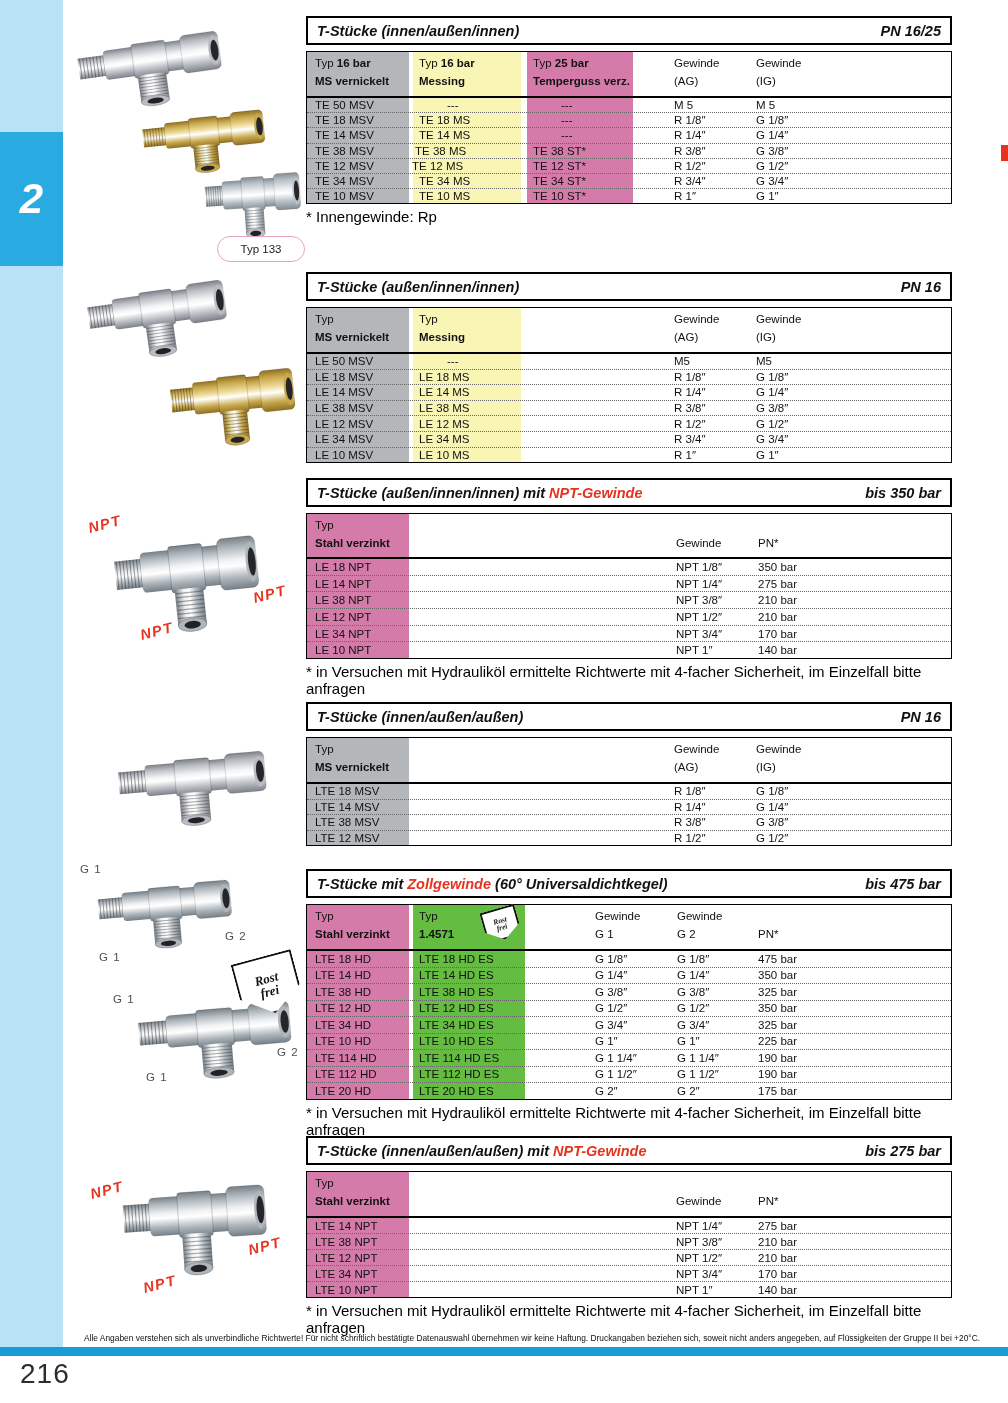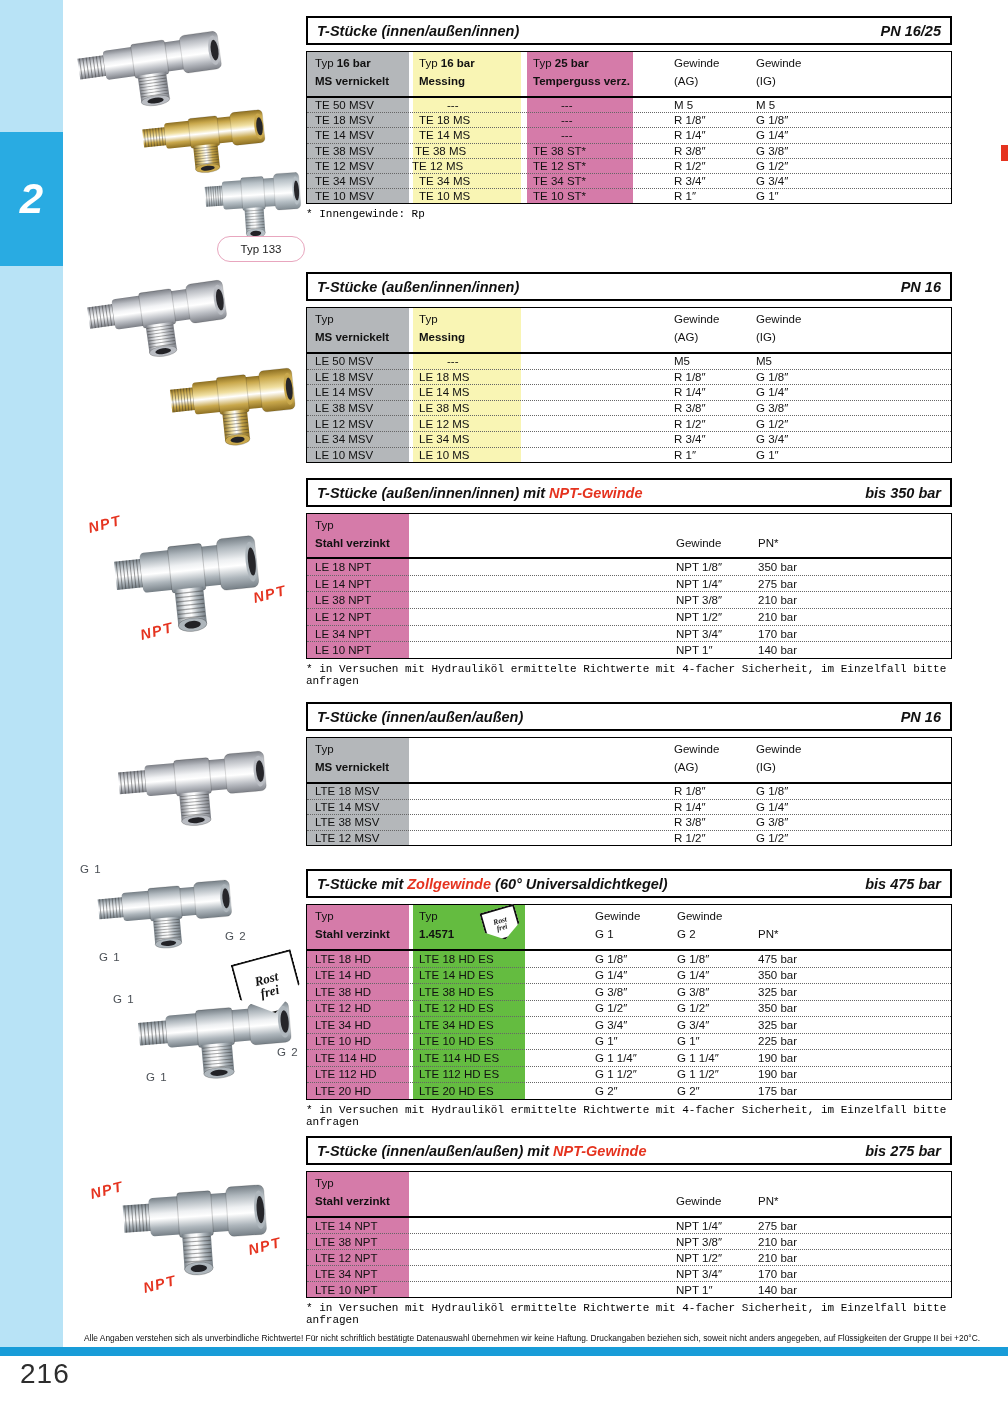--- a/index.html
+++ b/index.html
@@ -17,21 +17,21 @@
   .titlebar{height:25px;border:2px solid #000;display:flex;justify-content:space-between;align-items:center;
             padding:0 9px;font:italic bold 14.5px "Liberation Sans",sans-serif;background:#fff;}
   .tbl{position:relative;border:1.5px solid #000;margin-top:6px;background:#fff;}
   .band{position:absolute;top:0;bottom:0;z-index:0;}
   .thead{position:relative;border-bottom:2px solid #000;z-index:1;}
   .hl{position:absolute;font-size:11.5px;white-space:nowrap;z-index:2;}
   .hl b{font-weight:bold;}
   .row{position:relative;border-bottom:1px dotted #666;z-index:1;}
   .row:last-child{border-bottom:none;}
   .cell{position:absolute;top:50%;transform:translateY(-50%);font-size:11.5px;white-space:nowrap;z-index:2;}
-  .fnote{margin-top:4px;font-size:11px;color:#000;font-family:Liberation Mono, monospace;}
+  .fnote{margin-top:4px;font-size:15px;color:#000;}
   
   .npt{position:absolute;color:#e5331f;font:italic 900 14.5px "Liberation Sans",sans-serif;
        transform:rotate(-14deg);letter-spacing:1.5px;z-index:5;}
   .glab{position:absolute;color:#4a4f55;font-size:11.5px;letter-spacing:1px;z-index:5;}
   .typ133{position:absolute;left:217px;top:236px;width:86px;height:24px;border:1.5px solid #e8a6be;border-radius:13px;
           background:#fff;display:flex;align-items:center;justify-content:center;font-size:11.5px;color:#222;z-index:5;}
   .badge{position:absolute;background:#fff;border:2px solid #111;color:#111;text-align:center;
          font-family:"Liberation Serif",serif;font-style:italic;font-weight:bold;
          clip-path:polygon(0 0,100% 0,100% 62%,50% 100%,0 62%);z-index:6;display:flex;flex-direction:column;
          align-items:center;justify-content:center;line-height:1;}

